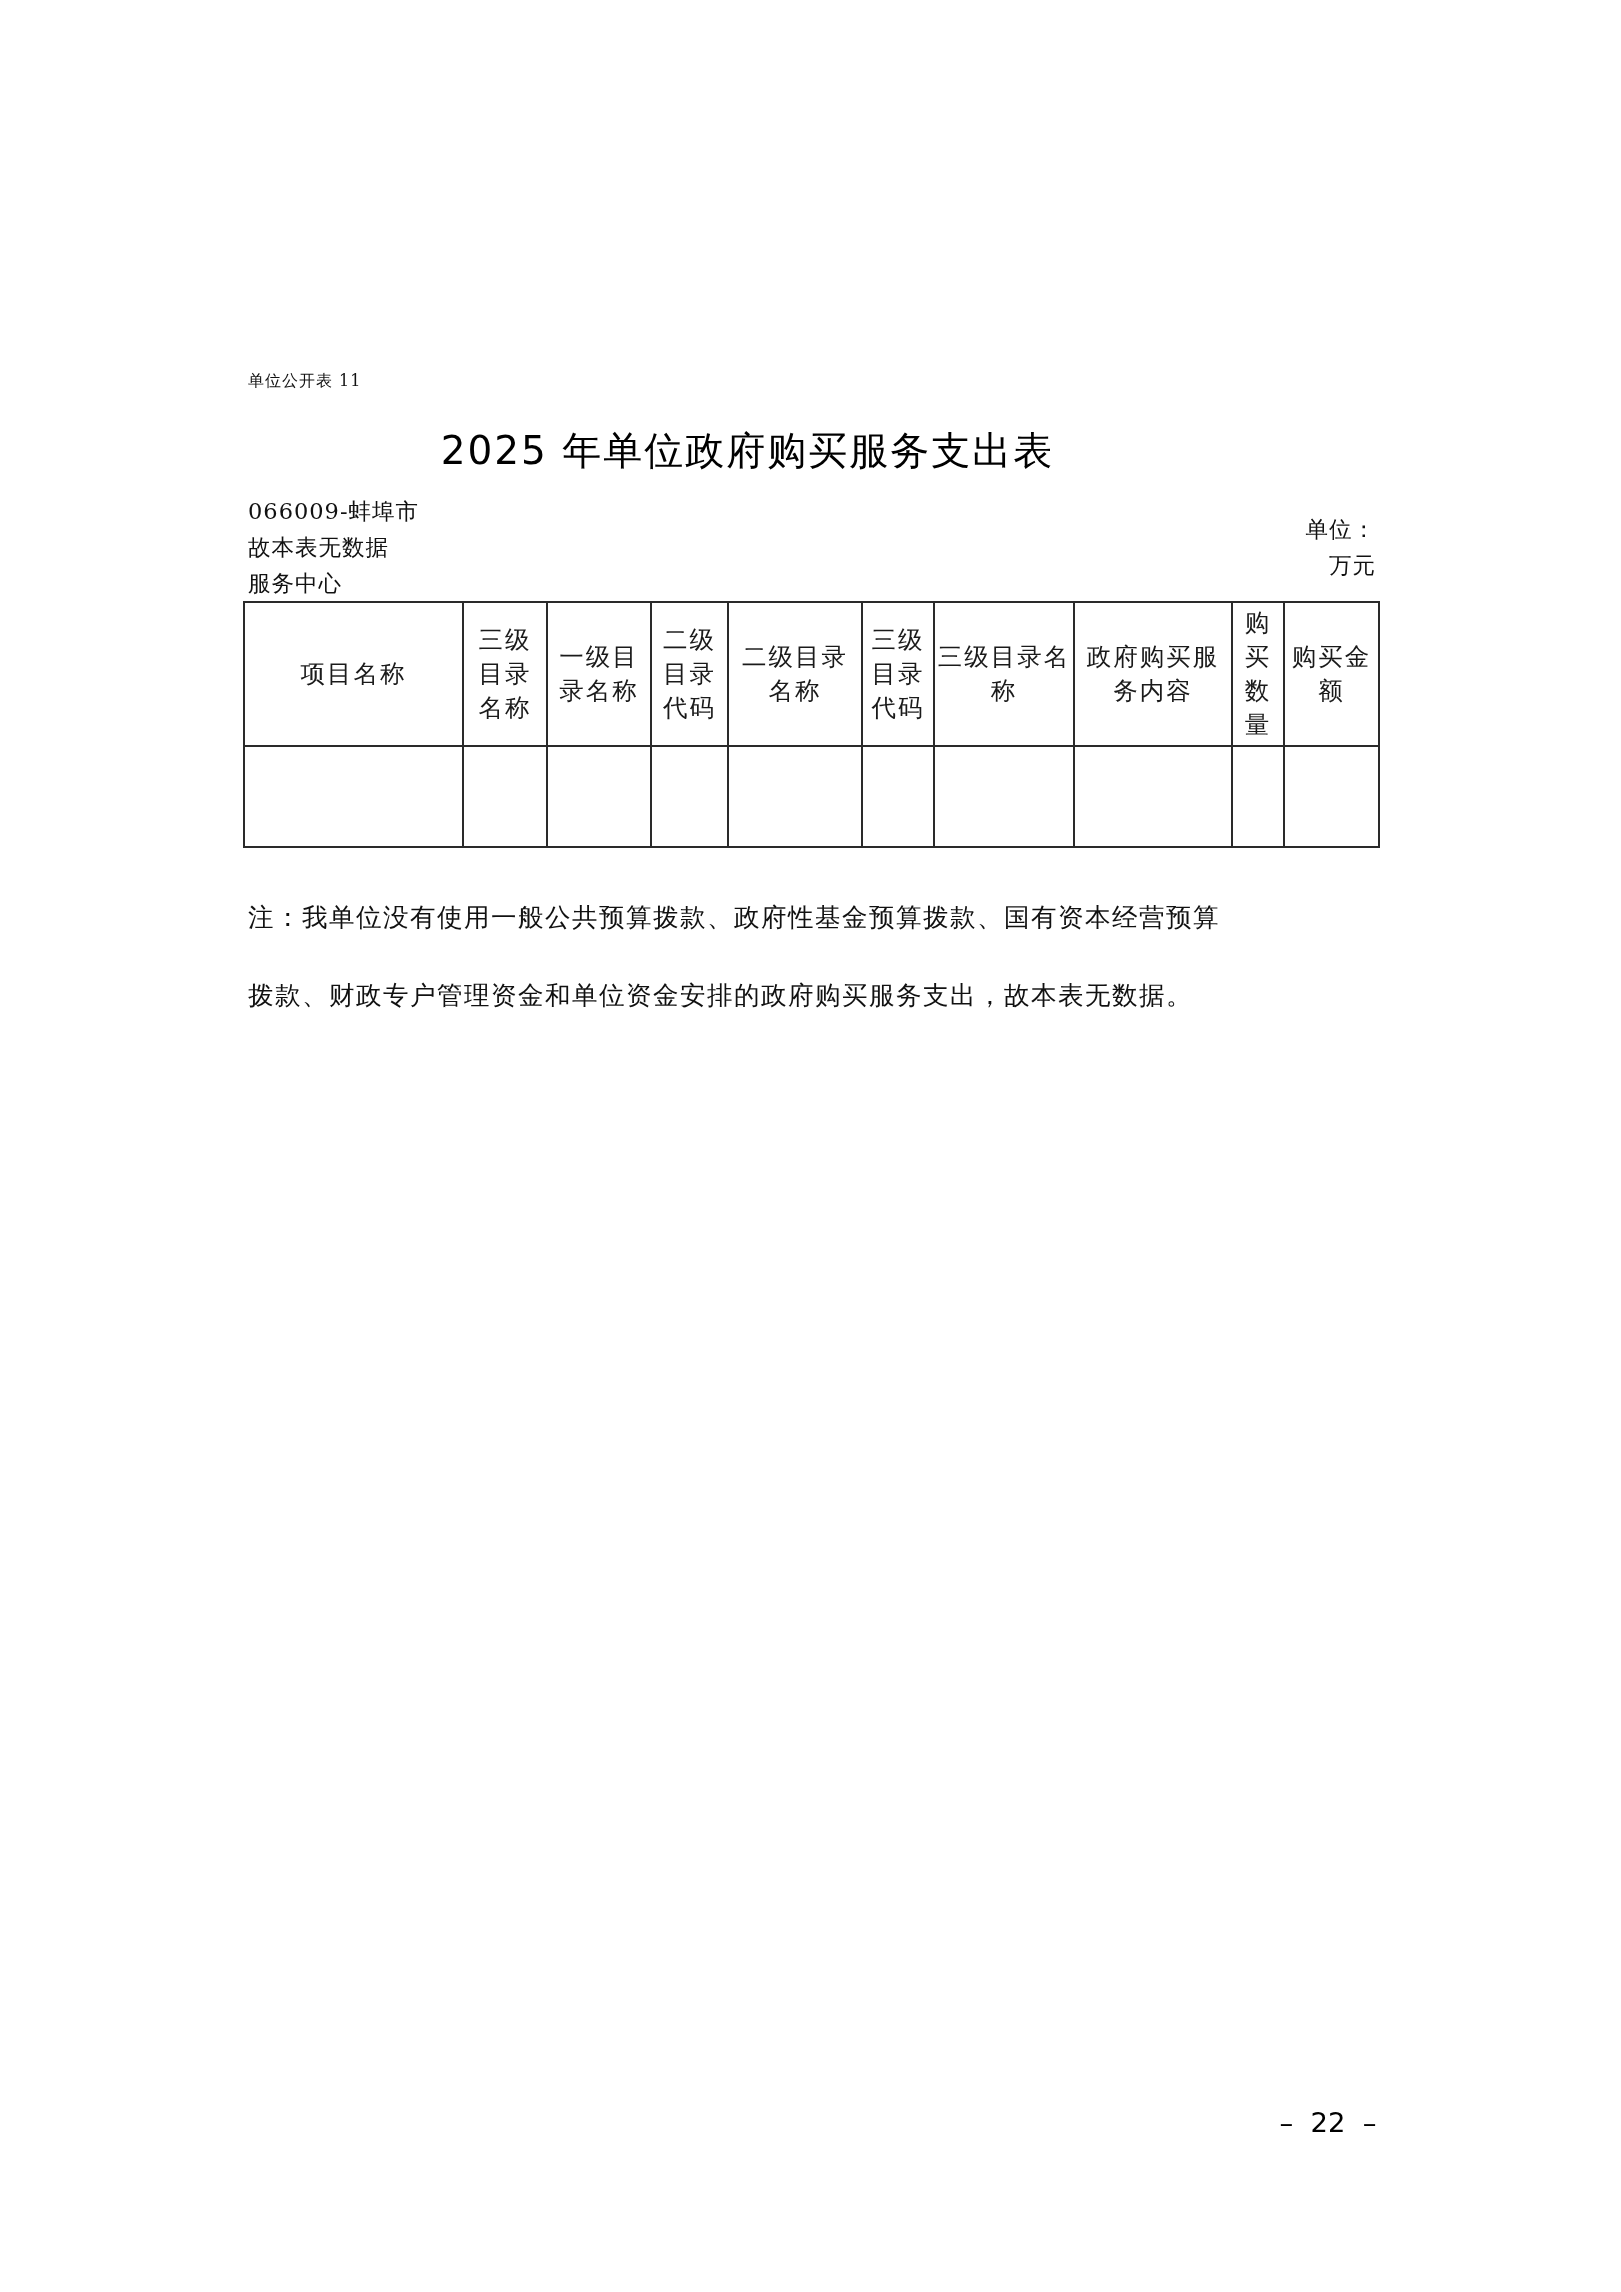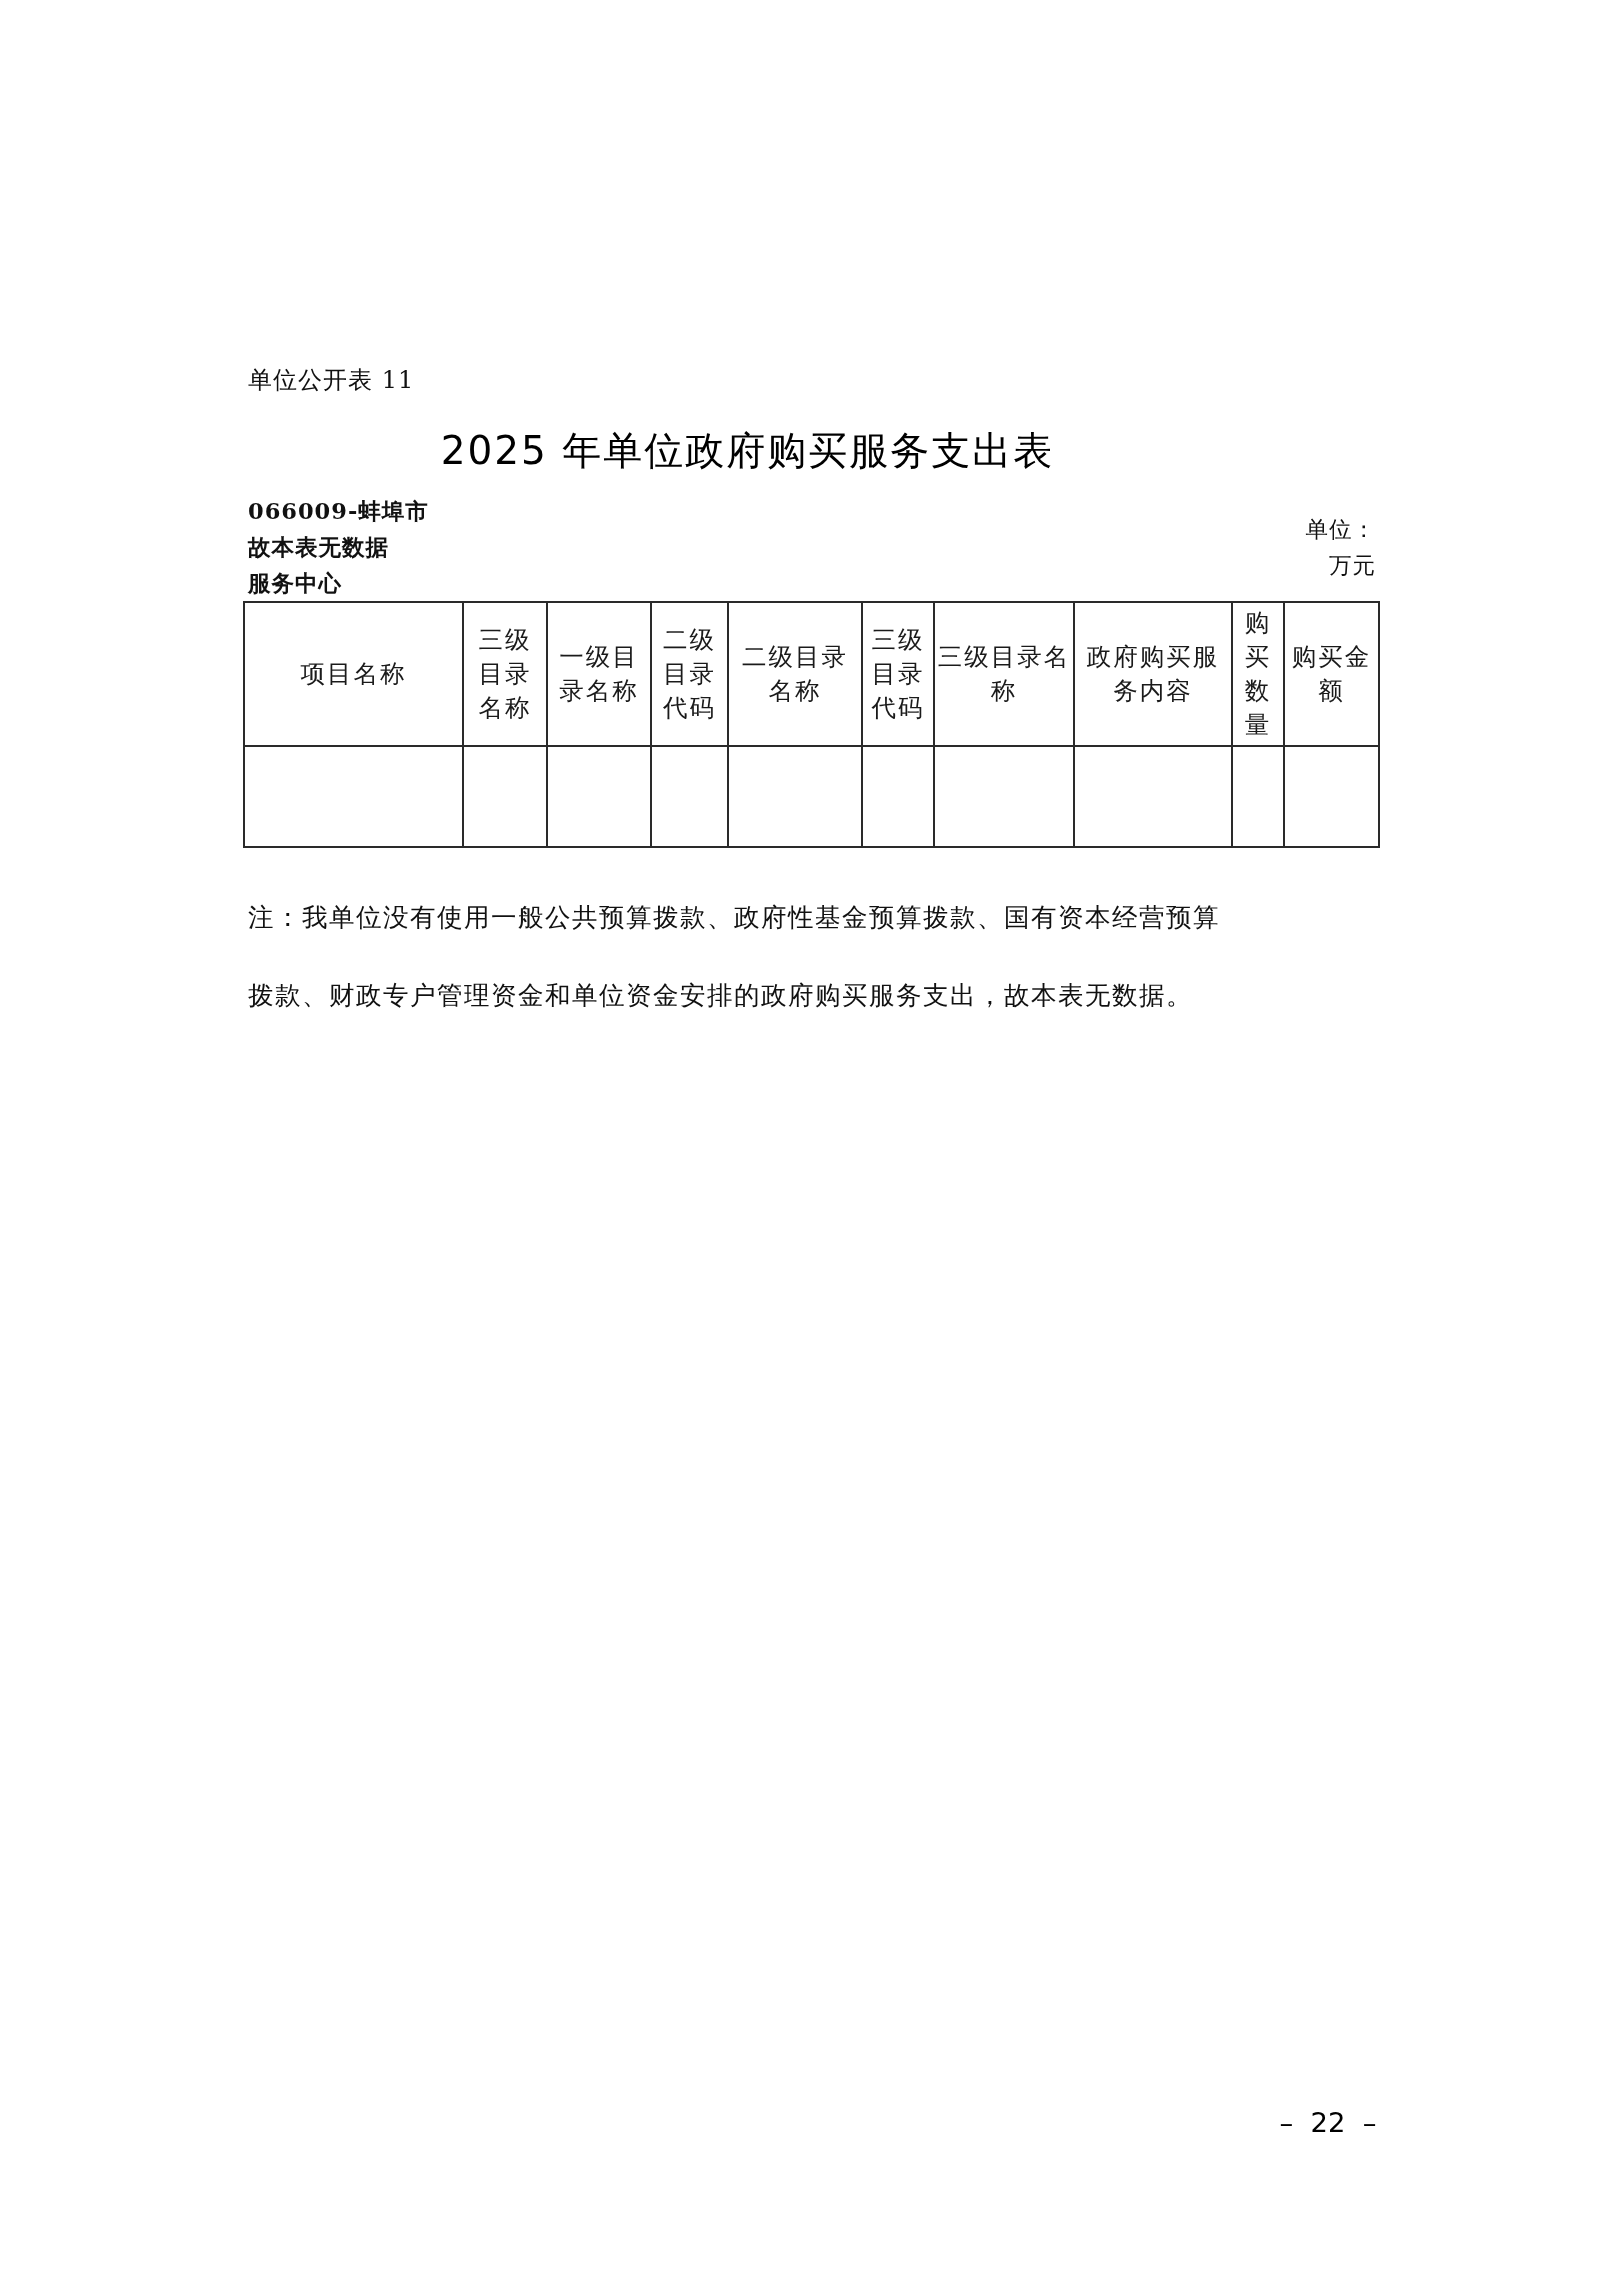--- a/index.html
+++ b/index.html
@@ -13,21 +13,21 @@
     position: relative;
     overflow: hidden;
     color: #111111;
     font-family: "DejaVu Serif", "Liberation Serif", serif;
   }
   .abs { position: absolute; }
 
   .table-code {
     left: 248px;
     top: 367px;
-    font-size: 24px;
+    font-size: 16px;
     line-height: 27.4px;
     white-space: nowrap;
     letter-spacing: 1px;
   }
 
   .title {
     left: 0;
     width: 1495px;
     top: 423px;
     text-align: center;
@@ -39,21 +39,21 @@
     color: #000;
   }
 
   .org {
     left: 248px;
     top: 493px;
     font-size: 22.5px;
     line-height: 36px;
     letter-spacing: 1px;
   }
-  .org div { white-space: nowrap; font-weight: bold; }
+  .org div { white-space: nowrap; }
 
   .unit {
     right: 245px;
     top: 511px;
     font-size: 22.5px;
     line-height: 36px;
     text-align: right;
     letter-spacing: 1px;
   }
   .unit div { white-space: nowrap; }

